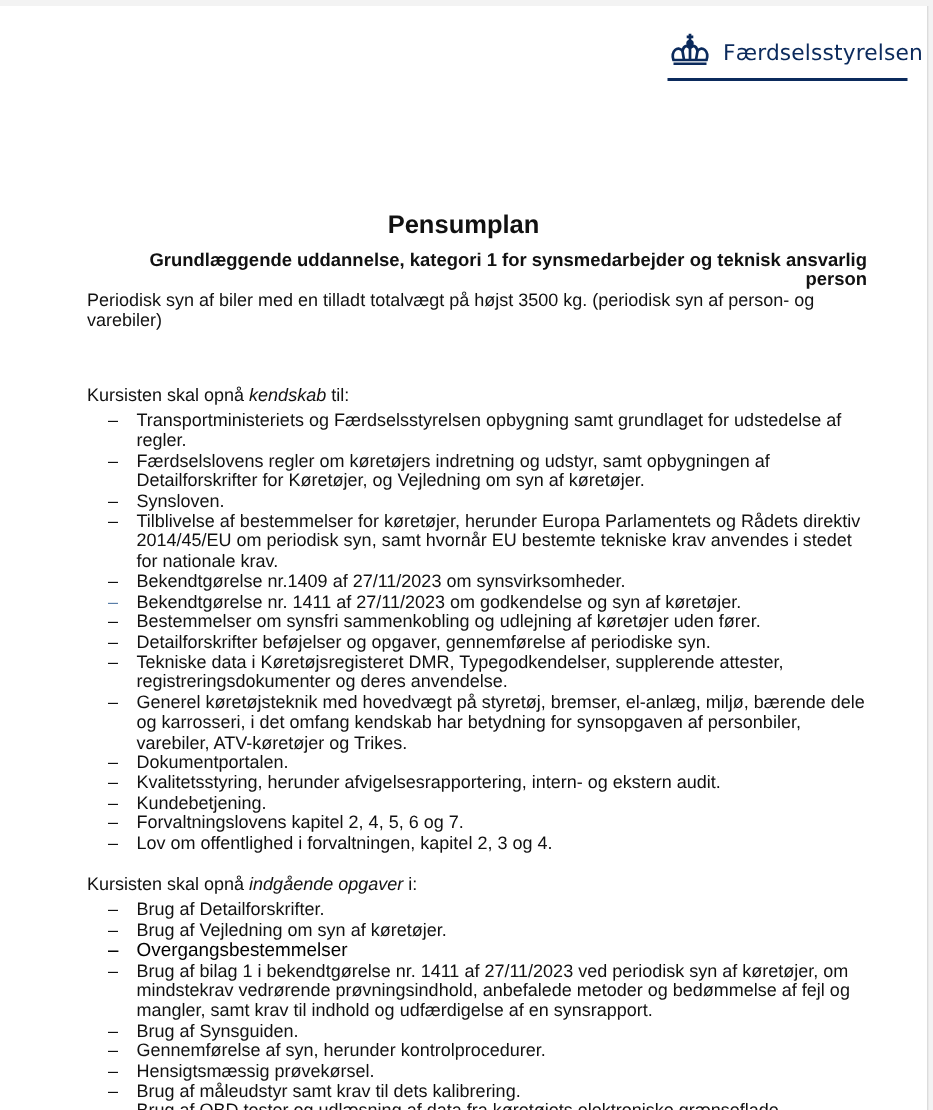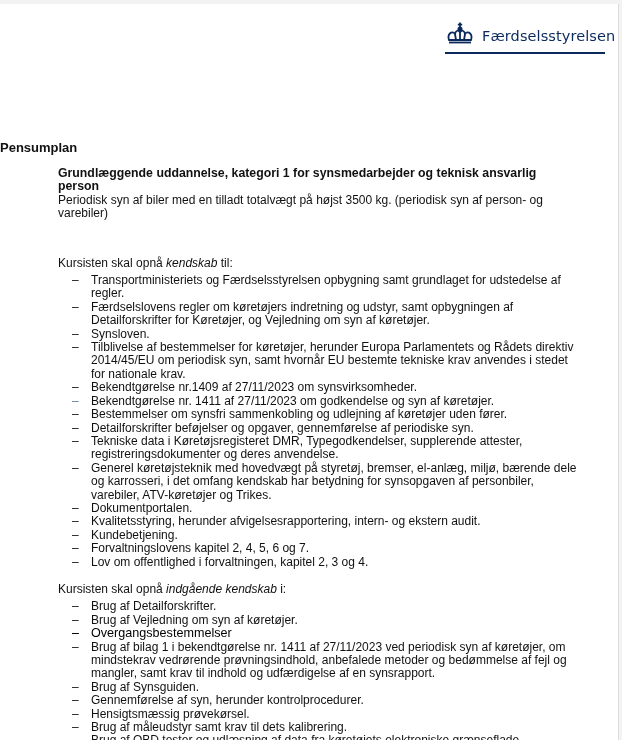--- a/index.html
+++ b/index.html
@@ -16,25 +16,25 @@
   }
   .logo .crown { position: absolute; left: 0; top: 0; width: 30px; height: 26px; }
   .logo .brand {
     position: absolute; left: 37px; top: 6px; font-family: "DejaVu Sans", sans-serif;
     font-size: 14.5px; color: #0b2a5c; letter-spacing: 0.1px; white-space: nowrap;
   }
   .logo .rule {
     position: absolute; left: 0; top: 30px; width: 160px; height: 2px; background: #0b2a5c;
   }
   .title {
-    position: absolute; left: 0; width: 618px; top: 136px; text-align: left;
-    font-weight: bold; font-size: 13px;
+    position: absolute; left: 0; width: 618px; top: 136px; text-align: center;
+    font-weight: bold; font-size: 17px;
   }
   .content { position: absolute; left: 58px; top: 163px; width: 520px; font-size: 12px; line-height: 13.4px; }
-  .h1 { font-weight: bold; font-size: 12.3px; }
+  .h1 { font-weight: bold; font-size: 12.3px; text-align: right; }
   .sub { margin-bottom: 36px; }
   .intro { margin-bottom: 4px; }
   ul { list-style: none; margin: 0 0 14px 0; padding: 0; }
   li { position: relative; padding-left: 33px; }
   li .dash { position: absolute; left: 14px; top: 0; }
   li.alt .dash { color: #5a7ea8; }
   li.big { font-size: 12.6px; color: #000; }
 </style>
 </head>
 <body>
@@ -74,21 +74,21 @@
           <li><span class="dash">–</span><span>Bestemmelser om synsfri sammenkobling og udlejning af køretøjer uden fører.</span></li>
           <li><span class="dash">–</span><span>Detailforskrifter beføjelser og opgaver, gennemførelse af periodiske syn.</span></li>
           <li><span class="dash">–</span><span>Tekniske data i Køretøjsregisteret DMR, Typegodkendelser, supplerende attester, registreringsdokumenter og deres anvendelse.</span></li>
           <li><span class="dash">–</span><span>Generel køretøjsteknik med hovedvægt på styretøj, bremser, el-anlæg, miljø, bærende dele og karrosseri, i det omfang kendskab har betydning for synsopgaven af personbiler, varebiler, ATV-køretøjer og Trikes.</span></li>
           <li><span class="dash">–</span><span>Dokumentportalen.</span></li>
           <li><span class="dash">–</span><span>Kvalitetsstyring, herunder afvigelsesrapportering, intern- og ekstern audit.</span></li>
           <li><span class="dash">–</span><span>Kundebetjening.</span></li>
           <li><span class="dash">–</span><span>Forvaltningslovens kapitel 2, 4, 5, 6 og 7.</span></li>
           <li><span class="dash">–</span><span>Lov om offentlighed i forvaltningen, kapitel 2, 3 og 4.</span></li>
         </ul>
-        <div class="intro"><span>Kursisten skal opnå </span><em>indgående kendskab</em><span> i:</span></div>
+        <div class="intro"><span>Kursisten skal opnå </span><em>indgående opgaver</em><span> i:</span></div>
         <ul>
           <li><span class="dash">–</span><span>Brug af Detailforskrifter.</span></li>
           <li><span class="dash">–</span><span>Brug af Vejledning om syn af køretøjer.</span></li>
           <li><span class="dash">–</span></li>
           <li class="big"><span class="dash">–</span><span>Overgangsbestemmelser</span></li>
           <li><span class="dash">–</span><span>Brug af bilag 1 i bekendtgørelse nr. 1411 af 27/11/2023 ved periodisk syn af køretøjer, om mindstekrav vedrørende prøvningsindhold, anbefalede metoder og bedømmelse af fejl og mangler, samt krav til indhold og udfærdigelse af en synsrapport.</span></li>
           <li><span class="dash">–</span><span>Brug af Synsguiden.</span></li>
           <li><span class="dash">–</span><span>Gennemførelse af syn, herunder kontrolprocedurer.</span></li>
           <li><span class="dash">–</span><span>Hensigtsmæssig prøvekørsel.</span></li>
           <li><span class="dash">–</span><span>Brug af måleudstyr samt krav til dets kalibrering.</span></li>

